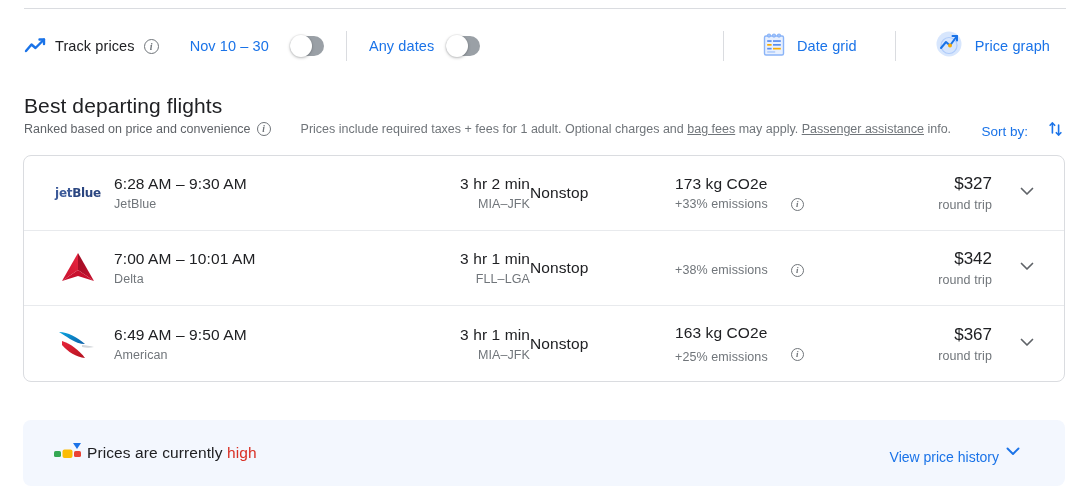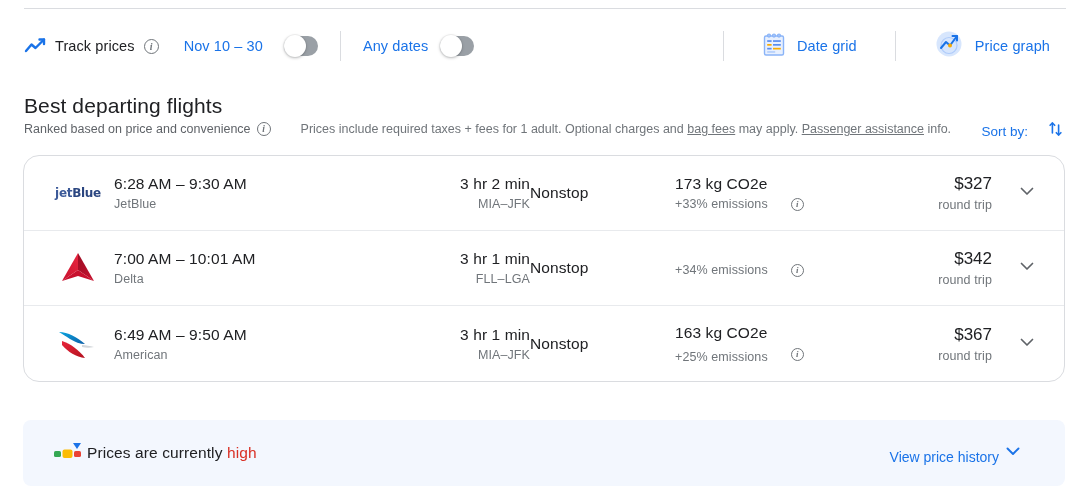--- a/index.html
+++ b/index.html
@@ -27,21 +27,21 @@
   .track-group { display: flex; align-items: center; gap: 9px; }
   .trend-icon { width: 22px; height: 22px; display: block; }
   .track-label { font-size: 14.5px; color: #202124; font-weight: 500; letter-spacing: .1px; }
   .info-icon {
     width: 15px; height: 15px; border-radius: 50%;
     border: 1.3px solid #70757a; color: #70757a;
     font-size: 10px; line-height: 13px; text-align: center;
     font-family: "Liberation Serif", serif; font-style: italic; font-weight: 700;
     display: inline-block; flex: none;
   }
-  .date-range { font-size: 14.5px; color: #1a73e8; margin-left: 16px; letter-spacing: .1px; }
+  .date-range { font-size: 14.5px; color: #1a73e8; margin-left: 22px; letter-spacing: .1px; }
 
   .toggle {
     width: 34px; height: 20px; border-radius: 10px; background: #9aa0a6;
     position: relative; margin-left: 12px; flex: none; cursor: pointer;
   }
   .toggle .knob {
     position: absolute; left: 0px; top: -1px; width: 22px; height: 22px;
     border-radius: 50%; background: #ffffff;
     box-shadow: 0 1px 3px rgba(60,64,67,.35), 0 0 0 1px rgba(0,0,0,.04);
   }
@@ -71,21 +71,21 @@
 
   .sortby {
     position: absolute; right: 24px; top: 120px;
     display: flex; align-items: center; gap: 19px; cursor: pointer;
   }
   .sortby .lbl { font-size: 13.5px; color: #1a73e8; font-weight: 500; }
 
   
   .card {
     position: absolute; left: 23px; top: 155px; width: 1042px;
-    border: 1px solid #dadce0; border-radius: 16px; background: #fff; overflow: hidden;
+    border: 1px solid #dadce0; border-radius: 8px; background: #fff; overflow: hidden;
   }
   .row {
     display: flex; align-items: center; height: 75px; padding: 0 16px 0 18px;
     border-bottom: 1px solid #e8eaed; cursor: pointer;
   }
   .row:last-child { border-bottom: none; }
 
   .logo-cell { width: 72px; display: flex; align-items: center; justify-content: center; flex: none; }
 
   .col-time { width: 287px; flex: none; }
@@ -275,21 +275,21 @@
       </div>
       <div class="col-dur">
         <div class="big">3 hr 1 min</div>
         <div class="sm">FLL–LGA</div>
       </div>
       <div class="col-stops">
         <div class="big">Nonstop</div>
       </div>
       <div class="col-co2">
         <div class="co2-sub">
-          <span class="sm" style="margin-top:0">+34% emissions</span>
+          <span class="sm" style="margin-top:0">+38% emissions</span>
           <span class="info-icon">i</span>
         </div>
       </div>
       <div class="col-price">
         <div class="price">$342</div>
         <div class="sm">round trip</div>
       </div>
       <div class="chev-cell">
         <span>
           <svg width="20" height="20" viewBox="0 0 20 20">

